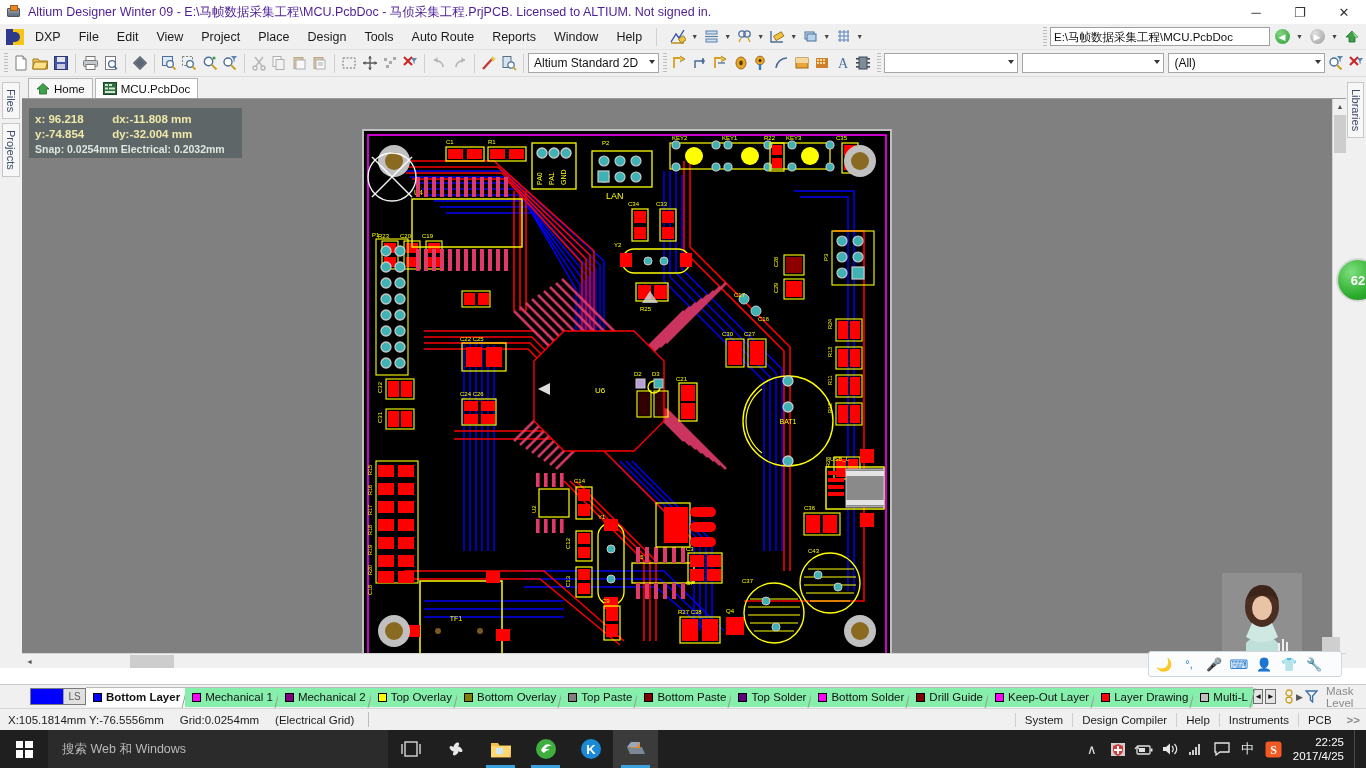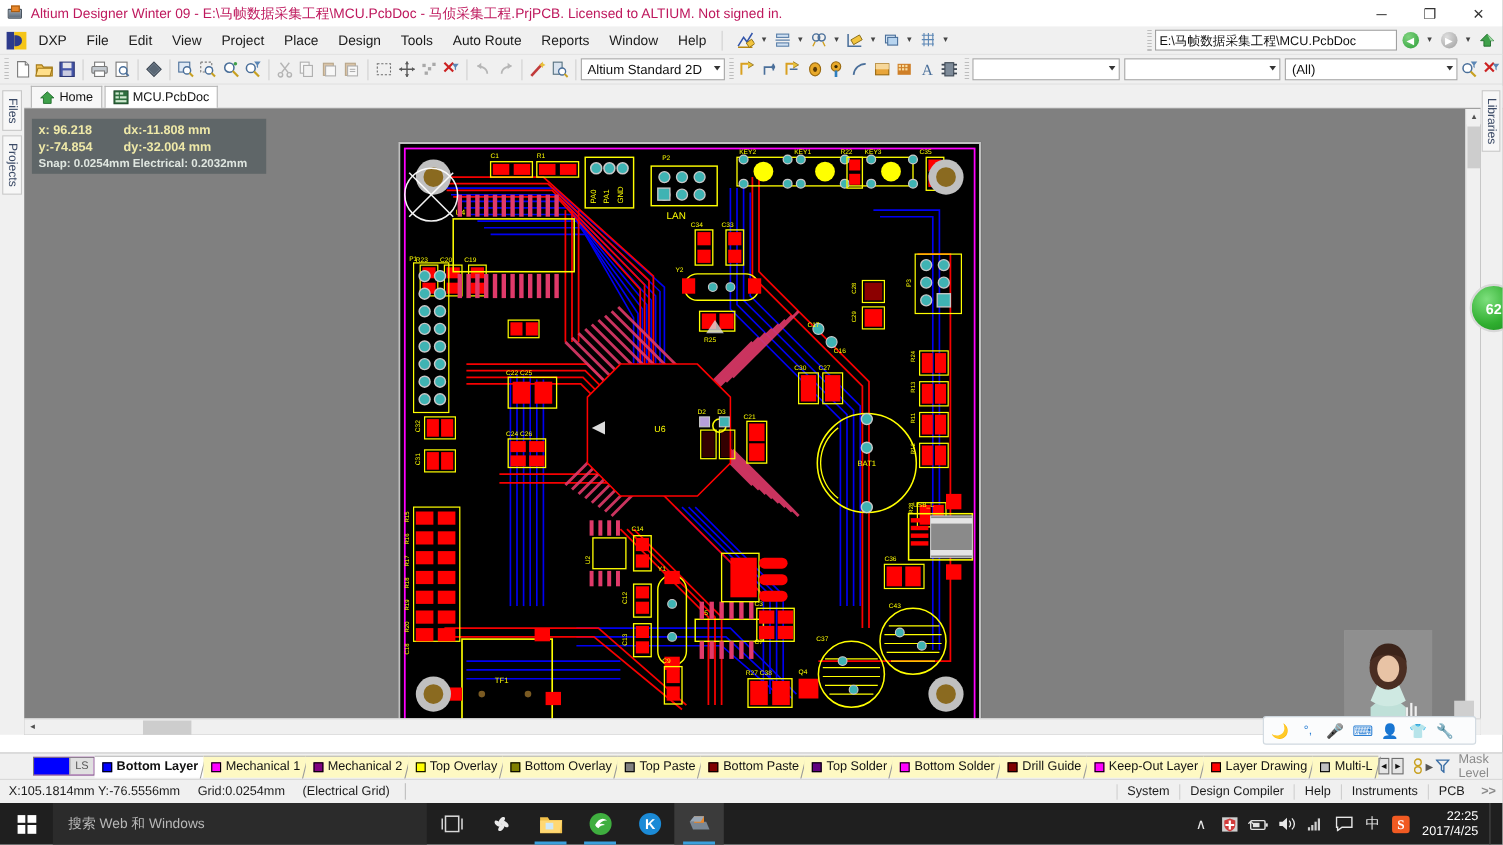--- a/index.html
+++ b/index.html
@@ -13,21 +13,21 @@
   #app{ position:relative; width:1366px; height:768px; }
 
   
   .titlebar{
     position:absolute; left:0; top:0; width:1366px; height:24px;
     background:#ffffff; display:flex; align-items:center;
   }
   .tb-icon{ width:16px; height:16px; margin:0 6px 0 6px; position:relative;}
   .tb-icon .b1{position:absolute; left:1px; top:4px; width:13px; height:9px;background:linear-gradient(180deg,#9aa7b5,#5d6b7a); border:1px solid #4a5560; border-radius:1px;}
   .tb-icon .b2{position:absolute; left:4px; top:1px; width:8px; height:6px;background:#e8872a; border:1px solid #a85c12;}
-  .tb-title{ font-size:12.5px; color:#be185d; white-space:nowrap; }
+  .tb-title{ font-size:12.5px; color:#4c1d95; white-space:nowrap; }
   .tb-btns{ margin-left:auto; display:flex; height:24px; }
   .tb-btn{ width:44px; height:24px; display:flex; align-items:center; justify-content:center; color:#333; font-size:13px; }
 
   
   .menubar{
     position:absolute; left:0; top:24px; width:1366px; height:26px;
     background:#f0f0f0; display:flex; align-items:center;
     border-bottom:1px solid #e3e3e3;
   }
   .dxp-logo{ width:18px; height:16px; margin-left:6px; margin-right:2px; position:relative;}
@@ -115,21 +115,21 @@
   .layerbar{
     position:absolute; left:0; top:684px; width:1366px; height:24px;
     background:#f0f0f0; display:flex; align-items:center; border-top:1px solid #c8c8c8;
   }
   .lsbtn{ display:flex; align-items:center; height:17px; border:1px solid #7a7a7a; background:#d946ef; margin-left:30px;}
   .lsbtn .sw{ width:32px; height:15px; background:#0000ff;}
   .lsbtn .ls{ width:22px; height:15px; display:flex;align-items:center;justify-content:center;
               font-size:10px; color:#5a5a5a; background:#e0e0e0; border-left:1px solid #9a9a9a;}
   .ltab{
     display:flex; align-items:center; gap:4px; height:20px; padding:0 5px 0 7px;
-    font-size:11.5px; color:#111; position:relative; background:#fef9c3;
+    font-size:11.5px; color:#111; position:relative; background:#86efac;
     border-top:1px solid #b8b8b8; white-space:nowrap;
   }
   .ltab .chip{ width:9px; height:9px; border:1px solid #000; }
   .ltab.sel{ font-weight:bold; background:#fff; }
   .ltab .slant{ position:absolute; right:-6px; top:0; width:7px; height:20px;
                 border-left:1px solid #9a9a9a; transform:skewX(-14deg); }
   .lb-right{ margin-left:auto; display:flex; align-items:center; gap:2px; padding-right:4px;}
   .arrbtn{ width:15px; height:15px; border:1px solid #6e6e6e; background:#e4e4e4;
            display:flex;align-items:center;justify-content:center;font-size:8px;color:#111;}
   .txtbtn{ font-size:11.5px; color:#8a8a8a; padding:1px 6px;}

